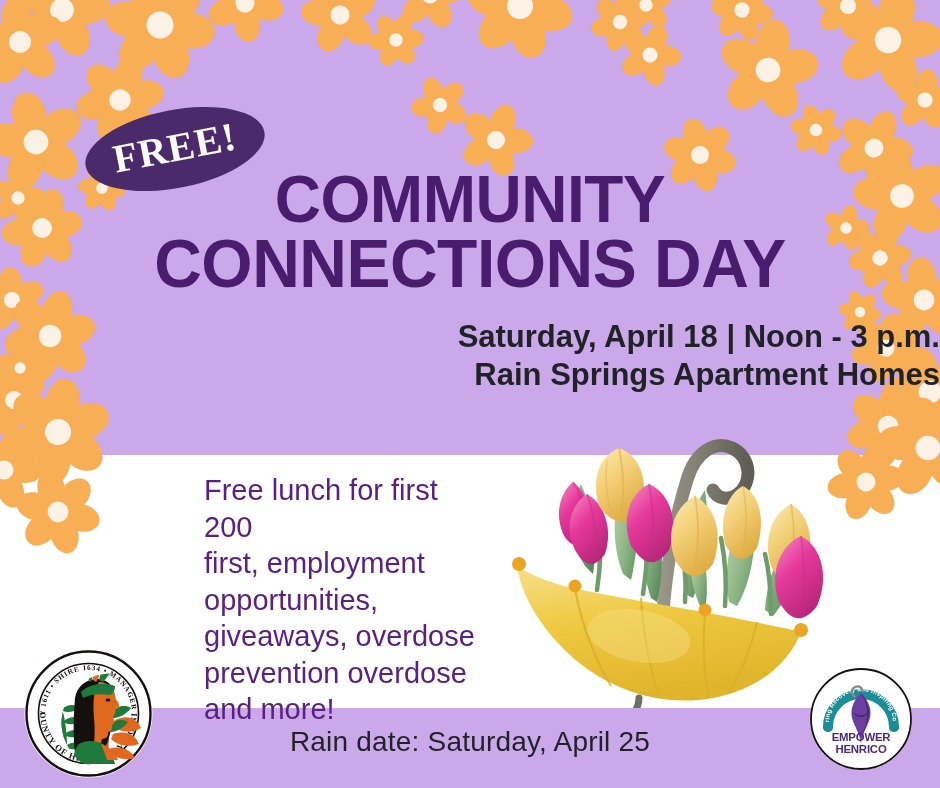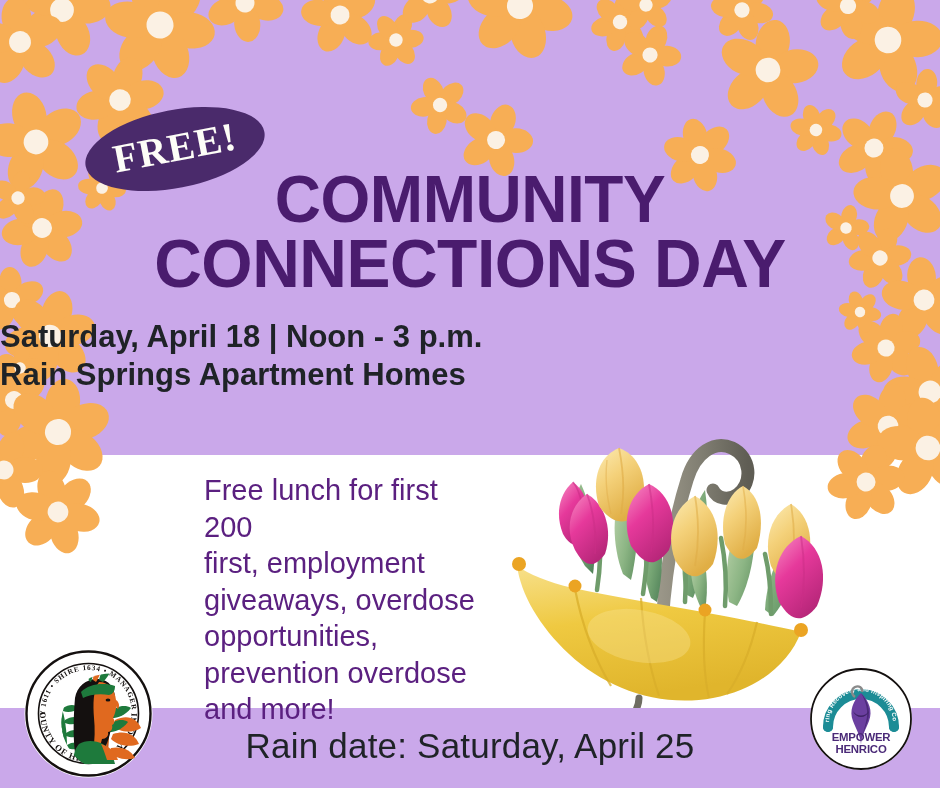--- a/index.html
+++ b/index.html
@@ -88,21 +88,21 @@
   }
   .headline .l1 { display: block; }
   .headline .l2 { display: block; font-size: 68px; }
 
   
   .details {
     position: absolute;
     left: 0;
     top: 318px;
     width: 940px;
-    text-align: left;
+    text-align: right;
     color: #1f2327;
     font-weight: bold;
     font-size: 31px;
     line-height: 1.22;
   }
   .details span { display: block; }
 
   
   .body-copy {
     position: absolute;
@@ -117,21 +117,21 @@
   .body-copy span { display: block; margin-left: 40px; }
 
   
   .rain-date {
     position: absolute;
     left: 0;
     top: 726px;
     width: 940px;
     text-align: center;
     color: #1f2327;
-    font-size: 35px;
+    font-size: 28px;
     font-weight: normal;
     letter-spacing: 0.2px;
   }
 
   
   .umbrella-art {
     position: absolute;
     left: 489px;
     top: 398px;
     width: 350px;
@@ -362,22 +362,22 @@
     <circle cx="216" cy="212" r="6.5" fill="#EBA423"></circle>
     <circle cx="312" cy="232" r="7" fill="#EBA423"></circle>
 
     <path d="M150 300 C150 308 146 314 144 318" stroke="#6F6D62" stroke-width="7" fill="none" stroke-linecap="round"></path>
     <circle cx="143" cy="320" r="6" fill="#7E7C70"></circle>
   </svg>
 
   <div class="body-copy">
     <span>Free lunch for first 200</span>
     <span>first, employment</span>
+    <span>opportunities,</span>
     <span>giveaways, overdose</span>
-    <span>opportunities,</span>
     <span>prevention overdose</span>
     <span>and more!</span>
   </div>
 
   <div class="rain-date">Rain date: Saturday, April 25</div>
 
   <svg class="seal-henrico" viewBox="0 0 131 131" xmlns="http://www.w3.org/2000/svg">
     <defs>
       <path id="arcTopSeal" d="M 22 65.5 A 43.5 43.5 0 0 1 109 65.5"></path>
       <path id="arcBotSeal" d="M 17 65.5 A 48.5 48.5 0 0 0 114 65.5"></path>

